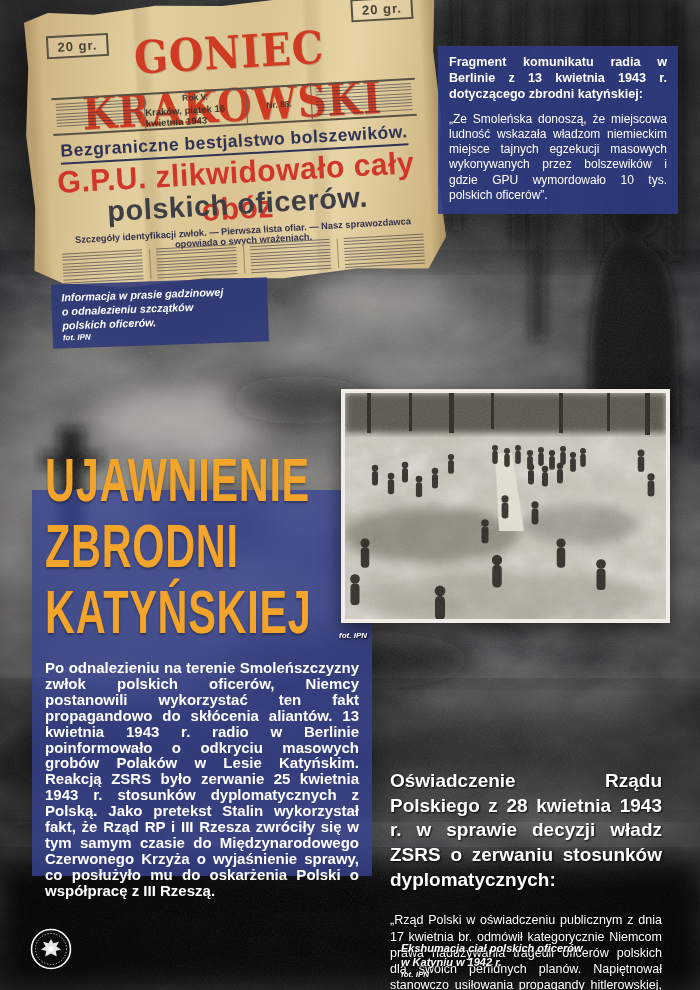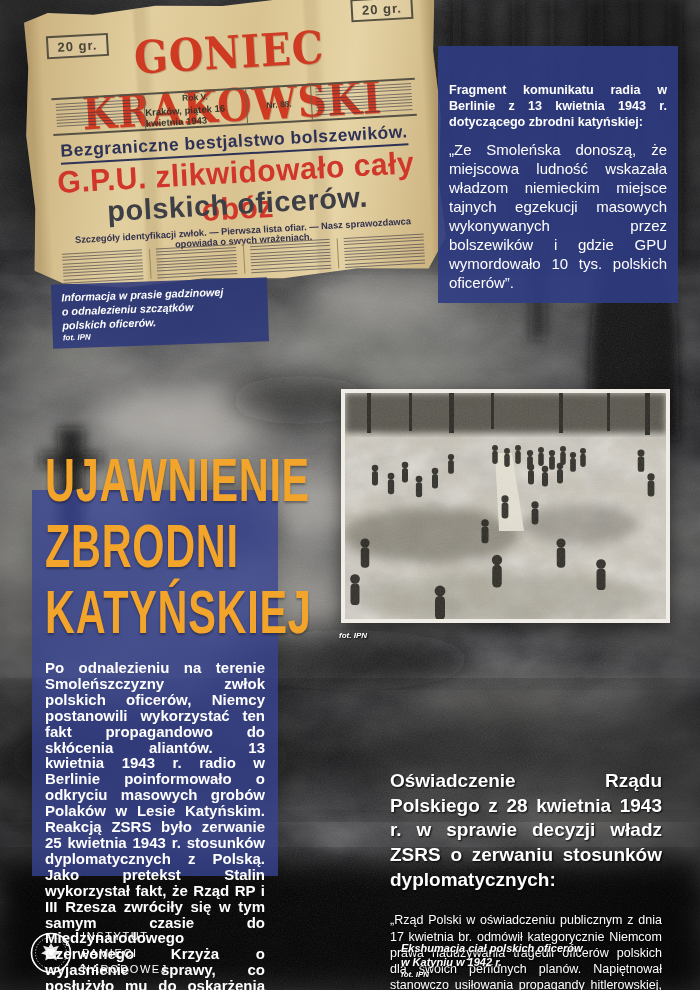--- a/index.html
+++ b/index.html
@@ -43,23 +43,23 @@
   .np-col{flex:1;border-left:1px solid #9a8a60;padding-left:6px;}
   .np-col:first-child{border-left:none;padding-left:0;}
   .np-col .microtext{width:100%;height:100%;}
   
   .np-caption{position:absolute;left:52px;top:281px;width:198px;z-index:3;
     transform:rotate(-2deg);background:rgba(44,56,122,.88);padding:6px 8px 5px 10px;
     color:#fff;font-style:italic;font-weight:bold;font-size:10.8px;line-height:1.3;}
   .np-caption .credit{font-size:8px;margin-top:1px;}
   .radio-box{position:absolute;left:438px;top:46px;width:218px;z-index:3;
     background:rgba(47,60,130,.9);padding:9px 11px 11px 11px;color:#fff;}
-  .radio-box .head{font-weight:bold;font-size:12.6px;line-height:1.26;text-align:justify;margin-top:28px;}
-  .radio-box .quote{font-size:15px;line-height:1.27;margin-top:9px;text-align:justify;}
-  .title-panel{position:absolute;left:32px;top:490px;width:246px;height:386px;z-index:2;
+  .radio-box .head{font-weight:bold;font-size:12.6px;line-height:1.26;text-align:justify;}
+  .radio-box .quote{font-size:12px;line-height:1.27;margin-top:9px;text-align:justify;}
+  .title-panel{position:absolute;left:32px;top:490px;width:340px;height:386px;z-index:2;
     background:rgba(54,66,142,.82);box-shadow:0 0 30px rgba(0,0,0,.35);}
   .big-title{margin:-42px 0 0 13px;}
   .title-line{display:block;height:66px;font-size:61px;line-height:64px;font-weight:800;
     color:#f2a42b;letter-spacing:1px;transform:scaleX(.68);transform-origin:left top;
     white-space:nowrap;text-shadow:0 2px 3px rgba(0,0,0,.35);}
   .lead{margin:14px 13px 0 13px;color:#fff;font-weight:bold;font-size:15px;
     line-height:15.9px;text-align:justify;}
   
   .photo-frame{position:absolute;left:341px;top:389px;width:329px;height:234px;z-index:2;
     border:4px solid #efede6;box-sizing:border-box;background:#b9b3a6;
@@ -335,20 +335,15 @@
     <div class="credit">fot. IPN</div>
   </div>
 
   <div class="ipn">
     <svg width="42" height="42" viewBox="0 0 42 42">
       <circle cx="21" cy="21" r="19.5" fill="none" stroke="#fff" stroke-width="1.6"></circle>
       <circle cx="21" cy="21" r="15.5" fill="none" stroke="#fff" stroke-width=".8" stroke-dasharray="1.2 1.8"></circle>
       <path d="M21,11 l2.4,4.2 5.6,-1.4 -2.6,4.6 4.6,3 -5.2,1.6 1,5.4 -5.8,-2.8 -5.8,2.8 1,-5.4 -5.2,-1.6 4.6,-3 -2.6,-4.6 5.6,1.4 Z" fill="#fff" opacity=".9"></path>
       <circle cx="21" cy="21" r="2.6" fill="#fff"></circle>
     </svg>
-    <div class="ipn-text">
-      <div>INSTYTUT</div>
-      <div>PAMIĘCI</div>
-      <div>NARODOWEJ</div>
-    </div>
   </div>
 
 </div>
 
 </body></html>

